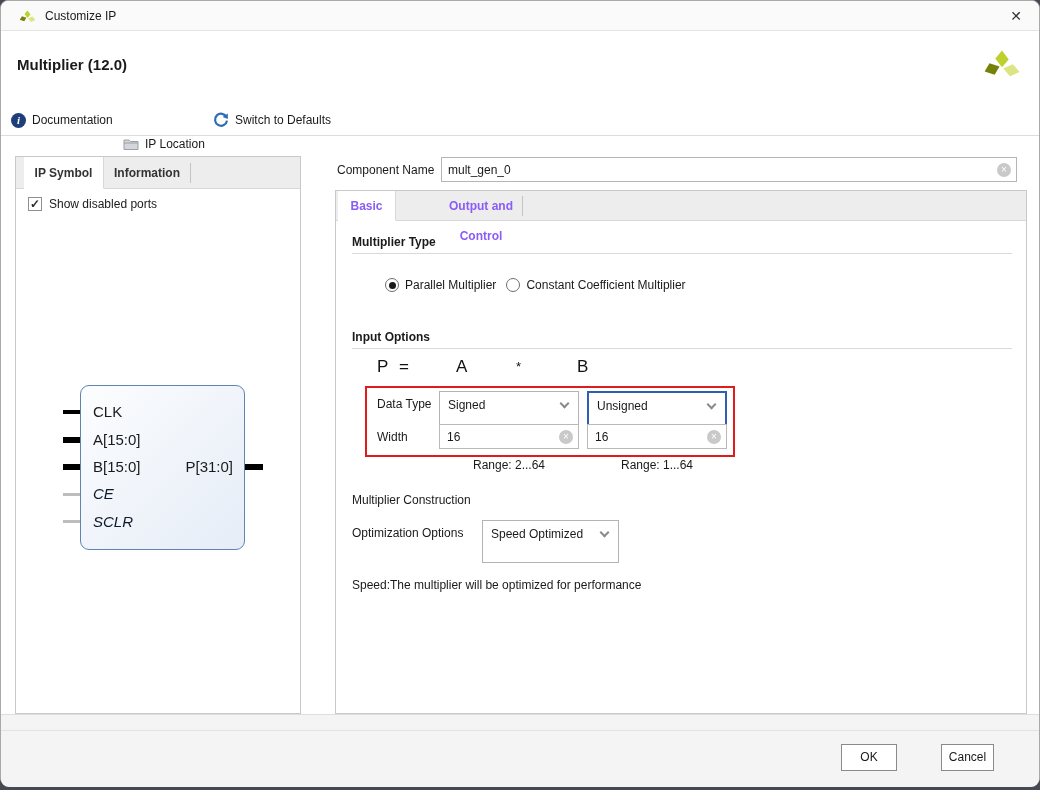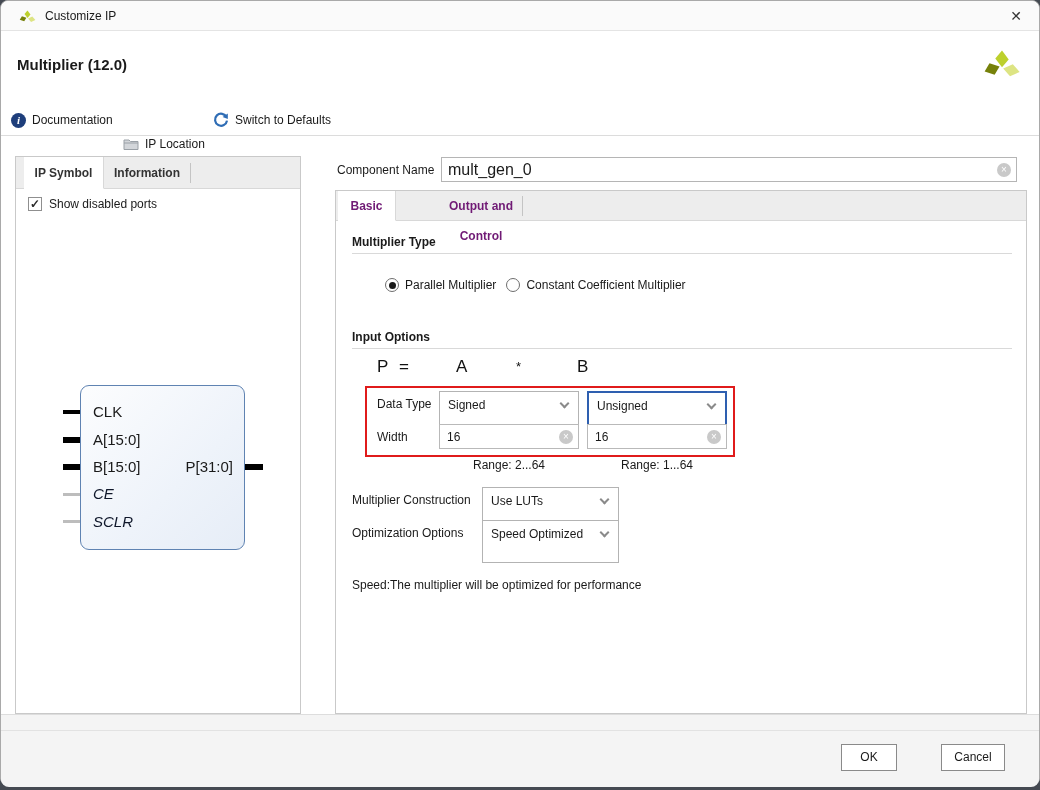--- a/index.html
+++ b/index.html
@@ -62,32 +62,32 @@
   .port-out-label { position: absolute; right: 12px; font-size: 15px; color: #1a1a1a; }
   .stub { position: absolute; left: -17px; width: 17px; background: #000; }
   .stub.disabled { background: #bdbdbd; }
   .stub-out { position: absolute; right: -18px; width: 18px; background: #000; }
 
   
   .comp-label { position: absolute; left: 336px; top: 162px; font-size: 12px; }
   .comp-field { position: absolute; left: 440px; top: 156px; width: 576px; height: 25px;
                 border: 1px solid #b5b5b5; background: #fff; }
   .comp-field input { position: absolute; left: 6px; top: 0; width: 540px; height: 23px; border: none;
-                      outline: none; font-size: 16px; font-family: "Liberation Sans", sans-serif; color: #1a1a1a; background: transparent; }
+                      outline: none; font-size: 12px; font-family: "Liberation Sans", sans-serif; color: #1a1a1a; background: transparent; }
   .clear-icon { position: absolute; right: 5px; top: 50%; transform: translateY(-50%);
                 width: 14px; height: 14px; border-radius: 50%; background: #c9c9c9; color: #fff;
                 font-size: 10px; line-height: 14px; text-align: center; cursor: pointer; }
 
   
   .right-panel { position: absolute; left: 334px; top: 189px; width: 692px; height: 524px;
                  background: #fff; border: 1px solid #c9c9c9; }
   .rp-tabs { position: absolute; left: 0; top: 0; right: 0; height: 30px; background: #ededed;
              border-bottom: 1px solid #d8d8d8; }
   .rp-tab { position: absolute; top: 0; height: 30px; line-height: 30px; font-size: 12px;
-            font-weight: bold; text-align: center; cursor: pointer; color: #701a75; }
+            font-weight: bold; text-align: center; cursor: pointer; color: #8b5cf6; }
   .rp-tab.active { background: #fff; border-right: 1px solid #d8d8d8; border-bottom: 1px solid #fff; left: 2px; width: 58px; }
   .rp-tab-2 { left: 60px; width: 126px; padding-left: 44px; }
   .rp-tab-divider { position: absolute; left: 186px; top: 5px; width: 1px; height: 20px; background: #c4c4c4; }
 
   .section-heading { position: absolute; font-size: 12px; font-weight: bold; }
   .rule { position: absolute; left: 16px; width: 660px; height: 1px; background: #d9d9d9; }
 
   .radio-row { position: absolute; left: 49px; top: 87px; display: flex; align-items: center; gap: 10px; }
   .radio-opt { display: flex; align-items: center; gap: 6px; cursor: pointer; font-size: 12px; }
   .radio { width: 14px; height: 14px; border-radius: 50%; border: 1px solid #6e6e6e; background: #fff;
@@ -121,21 +121,21 @@
 
   .note-line { position: absolute; left: 16px; font-size: 12px; color: #1a1a1a; }
 
   
   .footer { position: absolute; left: 0; top: 713px; right: 0; height: 73px; background: #f4f4f4;
             border-top: 1px solid #dddddd; border-radius: 0 0 8px 8px; }
   .footer .sep { position: absolute; left: 0; top: 15px; right: 0; height: 1px; background: #e2e2e2; }
   .btn { position: absolute; top: 29px; height: 27px; background: #ffffff; border: 1px solid #8a8a8a;
          font-size: 12px; text-align: center; line-height: 25px; cursor: pointer; }
   .btn-ok { left: 840px; width: 56px; }
-  .btn-cancel { left: 940px; width: 64px; }
+  .btn-cancel { left: 940px; width: 53px; }
 </style>
 </head>
 <body>
 
 <svg width="0" height="0" style="position:absolute">
   <defs>
     <g id="xlogo">
       <polygon points="17,16 11,8 17,1 23,9" fill="#bdd02c"></polygon>
       <polygon points="15,17 7,12 1,18 9,23" fill="#76810a" transform="rotate(-14 8 17)"></polygon>
       <polygon points="18,18 26,13 33,19 25,24" fill="#dde483" transform="rotate(8 25 18)"></polygon>
@@ -266,24 +266,20 @@
     </div>
     <div class="text-field" style="left:251px; top:233px; width:140px;">
       <input type="text" value="16" style="">
       <span class="clear-icon">×</span>
     </div>
 
     <div class="range-note" style="left:103px;">Range: 2...64</div>
     <div class="range-note" style="left:251px;">Range: 1...64</div>
 
     <div class="io-label" style="left:16px; top:302px;">Multiplier Construction</div>
-    <div class="select" style="left:146px; top:296px; width:137px;">
-      <span class="sel-text">Use LUTs</span>
-      <span class="chevron"></span>
-    </div>
 
     <div class="io-label" style="left:16px; top:335px;">Optimization Options</div>
     <div class="select" style="left:146px; top:329px; width:137px;">
       <span class="sel-text">Speed Optimized</span>
       <span class="chevron"></span>
     </div>
 
     <div class="note-line" style="top:387px;">Speed:The multiplier will be optimized for performance</div>
   </div>
 

